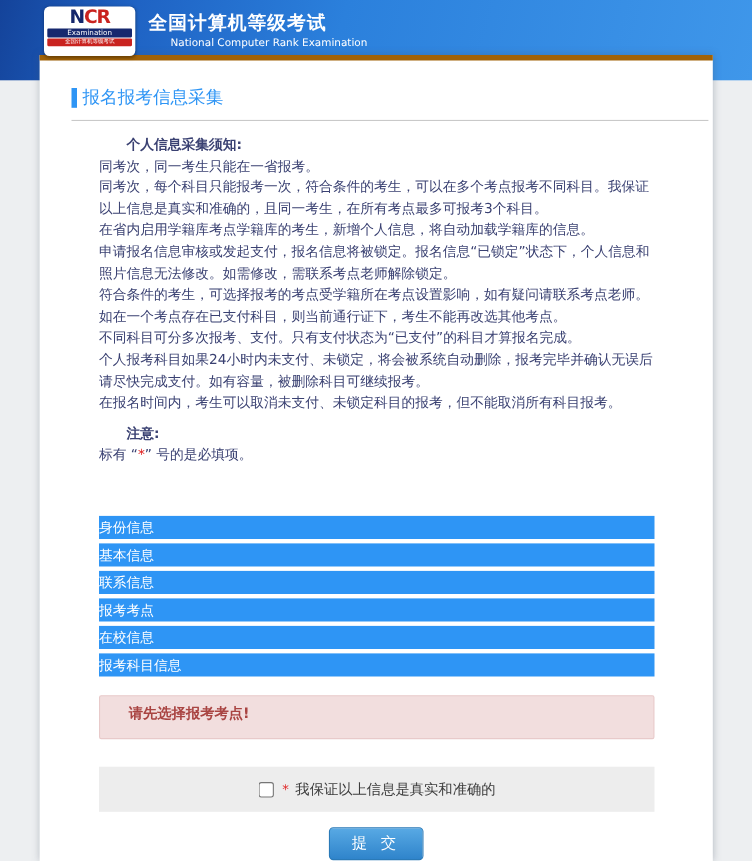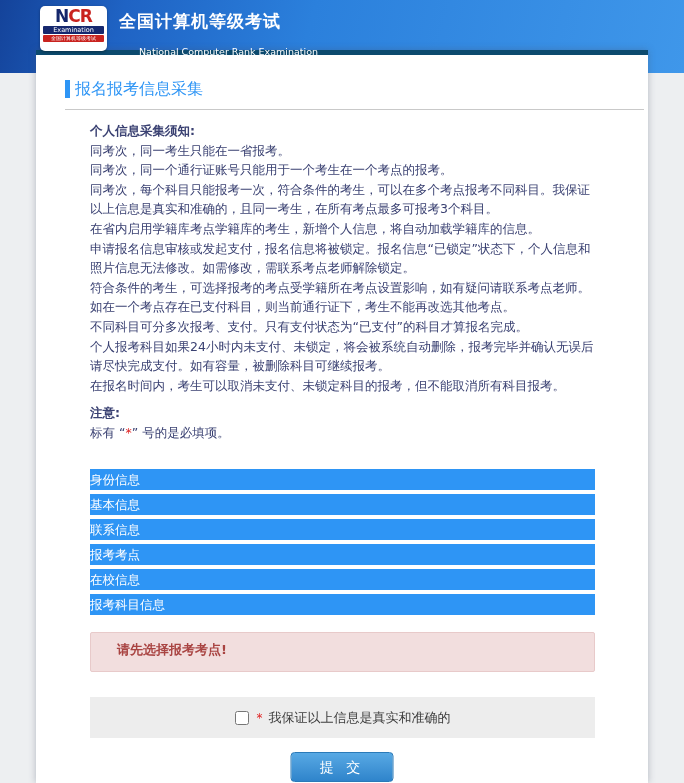--- a/index.html
+++ b/index.html
@@ -12,21 +12,21 @@
   .top-band{
     position:absolute;left:0;top:0;width:684px;height:73px;
     background:linear-gradient(105deg,#14439a 0%,#1f63c4 18%,#2b80dc 45%,#3f97ea 100%);
   }
   
   .header-inner{
     position:absolute;left:40px;top:6px;z-index:6;
     display:flex;align-items:flex-start;gap:12px;
   }
   .logo-box{
-    width:67px;height:45px;background:#fff;border-radius:5px;
+    width:83px;height:45px;background:#fff;border-radius:5px;
     box-shadow:0 1px 3px rgba(0,0,0,.35);
     display:flex;flex-direction:column;justify-content:flex-start;
     padding:2px 3px;box-sizing:border-box;
   }
   .logo-ncr{
     font-weight:bold;font-size:17px;line-height:17px;text-align:center;
     font-family:"DejaVu Sans","Liberation Sans",sans-serif;letter-spacing:-1px;
   }
   .logo-ncr .n{color:#14266b;}
   .logo-ncr .c{color:#c9231f;}
@@ -34,42 +34,42 @@
   .logo-exam{
     background:#16286e;color:#fff;font-size:6.5px;line-height:8px;
     text-align:center;border-radius:1px;margin-top:1px;
   }
   .logo-tag{
     background:#c9231f;color:#fff;font-size:5px;line-height:7px;
     text-align:center;border-radius:1px;margin-top:1px;white-space:nowrap;overflow:hidden;
   }
   .h-titles{padding-top:5px;}
   .h-title{color:#fff;font-weight:bold;font-size:17px;line-height:20px;letter-spacing:1px;}
-  .h-sub{color:#fff;font-size:9.5px;line-height:13px;margin-top:14px;padding-left:20px;}
+  .h-sub{color:#fff;font-size:9.5px;line-height:13px;margin-top:2px;padding-left:20px;}
   
   .panel{
     position:absolute;left:36px;top:50px;width:612px;height:733px;
-    background:#fff;border-top:5px solid #0c4a6e;box-sizing:border-box;
+    background:#fff;border-top:5px solid #a16207;box-sizing:border-box;
     box-shadow:0 0 7px rgba(70,80,100,.35);
   }
   
   .sec-title-row{
     position:absolute;left:29px;right:4px;top:25px;
     border-bottom:1px solid #c9c9c9;padding-bottom:11px;
     display:flex;align-items:center;
   }
   .sec-title-bar{width:5px;height:18px;background:#2e95f5;margin-right:5px;}
   .sec-title-text{color:#2e95f5;font-size:16px;line-height:18px;}
   
   .notice{
     position:absolute;left:54px;right:53px;top:66px;
     font-size:12.5px;line-height:19.6px;color:#3a4172;
   }
   .notice p{margin:0;}
-  .notice .bold{font-weight:bold;}
+  .notice .bold{font-weight:bold;margin-left:25px;}
   .notice .note-head{margin-top:8px;}
   .red{color:#e02323;}
   
   .bars{position:absolute;left:54px;right:53px;top:414px;}
   .bar{
     height:21px;line-height:21px;background:#2e95f5;color:#fff;
     font-size:12.5px;margin-bottom:4px;cursor:pointer;
   }
   
   .alert{
@@ -82,21 +82,21 @@
   .confirm-bar{
     position:absolute;left:54px;right:53px;top:642px;height:41px;
     background:#ededed;display:flex;align-items:center;justify-content:center;
     font-size:13px;color:#3c3c3c;
   }
   .confirm-bar input{width:14px;height:14px;margin:0 8px 0 0;}
   .confirm-bar .red{margin-right:6px;font-size:12px;}
   
   .submit-btn{
     position:absolute;top:697px;left:50%;transform:translateX(-50%);
-    width:103px;height:30px;border-radius:4px;border:1px solid #2a7ab8;
+    width:86px;height:30px;border-radius:4px;border:1px solid #2a7ab8;
     background:linear-gradient(#58a9e4,#2f84cb);
     color:#fff;font-size:14px;letter-spacing:4px;text-align:center;
     line-height:28px;cursor:pointer;box-sizing:border-box;
     font-family:"DejaVu Sans","Liberation Sans",sans-serif;
   }
 </style>
 </head>
 <body>
 
 <div class="top-band"></div>
@@ -116,21 +116,20 @@
 <div class="panel">
 
   <div class="sec-title-row">
     <div class="sec-title-bar"></div>
     <div class="sec-title-text">报名报考信息采集</div>
   </div>
 
   <div class="notice">
     <p class="bold">个人信息采集须知:</p>
     <p>同考次，同一考生只能在一省报考。</p>
-    <p>同考次，同一个通行证账号只能用于一个考生在一个考点的报考。</p>
     <p>同考次，每个科目只能报考一次，符合条件的考生，可以在多个考点报考不同科目。我保证以上信息是真实和准确的，且同一考生，在所有考点最多可报考3个科目。</p>
     <p>在省内启用学籍库考点学籍库的考生，新增个人信息，将自动加载学籍库的信息。</p>
     <p>申请报名信息审核或发起支付，报名信息将被锁定。报名信息“已锁定”状态下，个人信息和照片信息无法修改。如需修改，需联系考点老师解除锁定。</p>
     <p>符合条件的考生，可选择报考的考点受学籍所在考点设置影响，如有疑问请联系考点老师。</p>
     <p>如在一个考点存在已支付科目，则当前通行证下，考生不能再改选其他考点。</p>
     <p>不同科目可分多次报考、支付。只有支付状态为“已支付”的科目才算报名完成。</p>
     <p>个人报考科目如果24小时内未支付、未锁定，将会被系统自动删除，报考完毕并确认无误后请尽快完成支付。如有容量，被删除科目可继续报考。</p>
     <p>在报名时间内，考生可以取消未支付、未锁定科目的报考，但不能取消所有科目报考。</p>
     <p class="bold note-head">注意:</p>
     <p><span>标有 “</span><span class="red">*</span><span>” 号的是必填项。</span></p>

